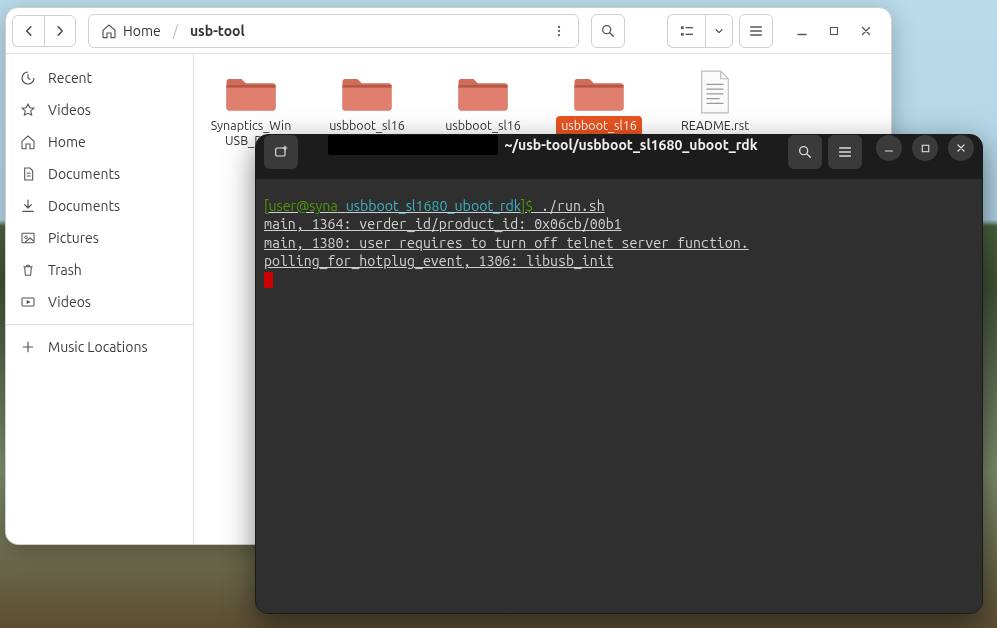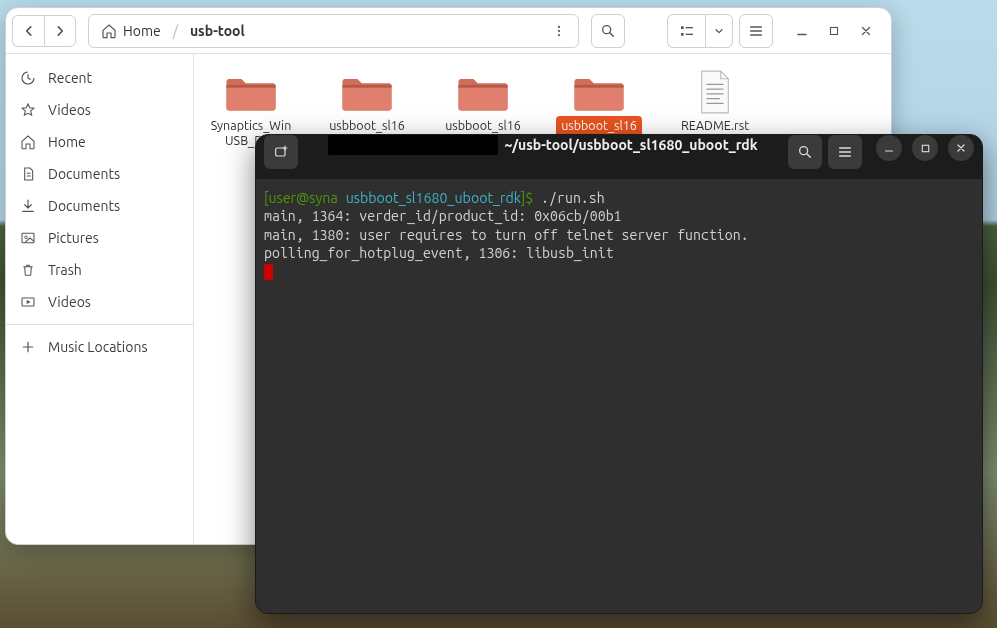--- a/index.html
+++ b/index.html
@@ -39,21 +39,21 @@
 
   
   .term-window { position:absolute; left:255px; top:134px; width:728px; height:480px; background:#2c2c2c; border-radius:13px; box-shadow:0 10px 30px rgba(0,0,0,.5); display:flex; flex-direction:column; overflow:hidden; border:1px solid #1b1b1b; }
   .term-titlebar { height:44px; background:#1c1c1c; display:flex; align-items:flex-start; padding:0 8px; gap:6px; }
   .term-tb-btn { width:34px; height:34px; border:none; background:#3a3a3a; border-radius:6px; display:flex; align-items:center; justify-content:center; color:#ddd; }
   .term-title { flex:1; text-align:center; color:#eee; font-size:14px; font-weight:600; display:flex; align-items:center; justify-content:center; gap:6px; }
   .term-title .blackbox { width:170px; height:20px; background:#000; border-radius:2px; }
   .term-win-controls { display:flex; gap:10px; margin-left:8px; }
   .term-win-ctrl { width:26px; height:26px; border-radius:50%; display:flex; align-items:center; justify-content:center; color:#ddd; background:#3a3a3a; }
   .term-win-ctrl.close { background:#3a3a3a; }
-  .term-body { flex:1; background:#300a24; background:#2d0b24; background:#300a24; color:#d0d0d0; font-family: "Ubuntu Mono","DejaVu Sans Mono",monospace; font-size:14.2px; line-height:1.3; padding:10px 8px; white-space:pre; overflow:hidden; }
+  .term-body { flex:1; background:#300a24; background:#2d0b24; background:#300a24; color:#d0d0d0; font-family: "Ubuntu Mono","DejaVu Sans Mono",monospace; font-size:14.2px; line-height:1.3; padding:18px 8px; white-space:pre; overflow:hidden;text-decoration:underline; }
   .term-body { background:#2c001e; background:#300a24; }
   .term-body { background:#300a24; }
   .term-body { background:#2f2f2f; }
   .prompt-user { color:#4e9a06; }
   .prompt-path { color:#3cb4c4; }
   .prompt-brkt { color:#4e9a06; }
   .cursor-block { display:inline-block; width:9px; height:16px; background:#cc0000; vertical-align:text-bottom; }
   svg { display:block; }
 </style>
 </head>

